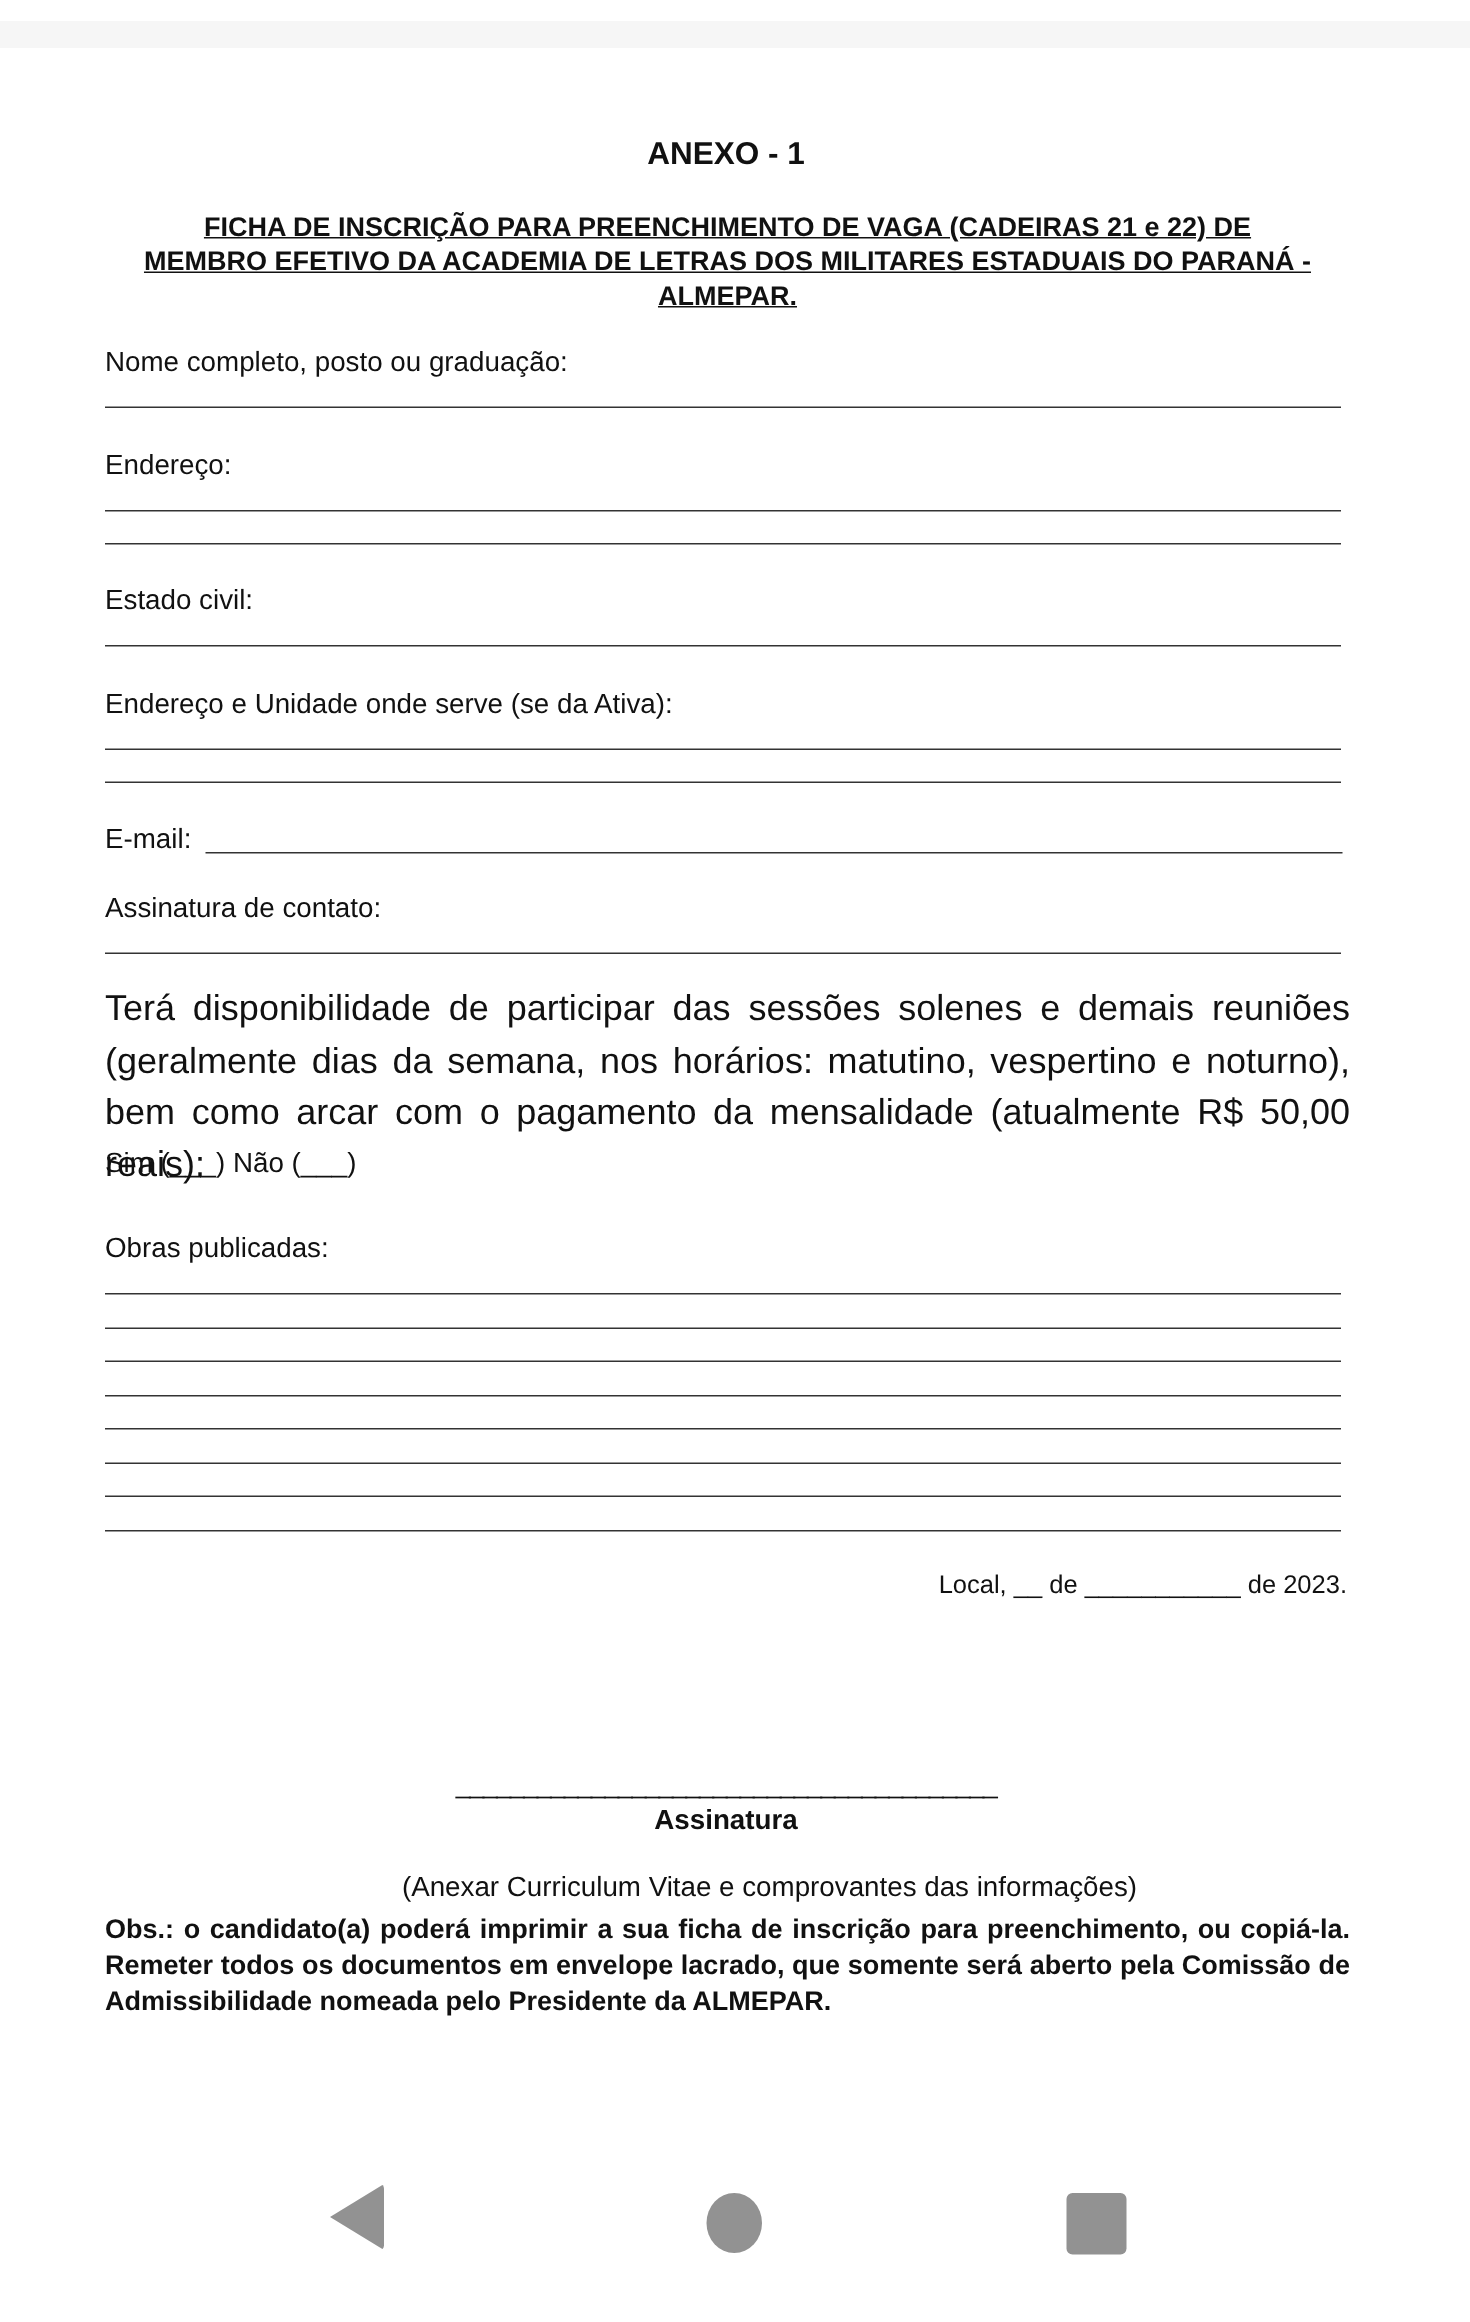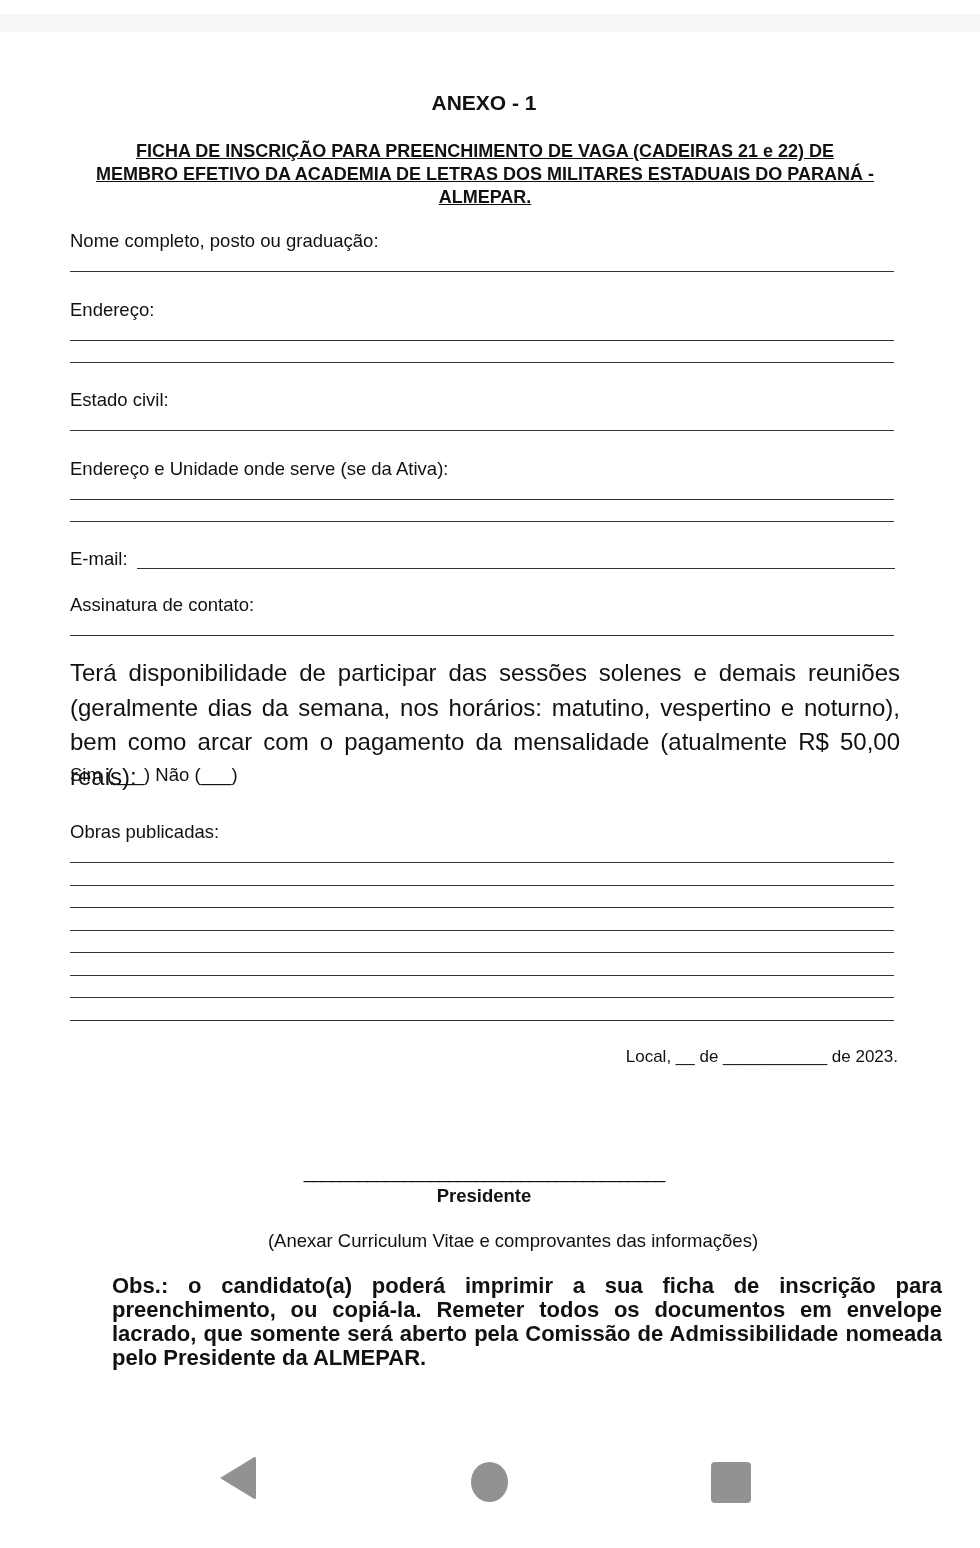--- a/index.html
+++ b/index.html
@@ -6,22 +6,22 @@
     body { width: 980px; height: 1548px; position: relative; overflow: hidden;
       font-family: "Liberation Sans", sans-serif; color: #111; }
     .topbar { position: absolute; left: 0; top: 14px; width: 980px; height: 18px; background: #f6f6f6; }
     .abs { position: absolute; }
     .title { left: 0; width: 968px; text-align: center; font-weight: bold; font-size: 21px; top: 91px; }
     .subtitle { left: 95px; width: 780px; text-align: center; font-weight: bold; font-size: 18px; line-height: 23px; top: 140px; text-decoration: underline; }
     .label { left: 70px; font-size: 18.5px; line-height: 22px; text-align: right; }
     .rule { position: absolute; left: 70px; width: 824px; height: 0; border-top: 1.6px solid #333; }
     .para { left: 70px; width: 830px; font-size: 24px; line-height: 34.5px; text-align: justify; }
     .right { font-size: 17px; }
-    .center { text-align: center; }
-    .obs { left: 70px; width: 830px; font-weight: bold; font-size: 22px; line-height: 24px; text-align: justify; top: 1274px; margin-left: 42px; }
+    .center { text-align: center; margin-top: 17px; }
+    .obs { left: 70px; width: 830px; font-weight: bold; font-size: 18px; line-height: 24px; text-align: justify; top: 1274px; }
     .navbar { position: absolute; left: 0; top: 1440px; width: 980px; height: 84px; }
     .nav-btn { position: absolute; cursor: pointer; }
     .nav-back { left: 220px; top: 16px; width: 0; height: 0;
       border-top: 22px solid transparent; border-bottom: 22px solid transparent; border-right: 36px solid #929292;
       border-radius: 3px; }
     .nav-home { left: 471px; top: 22px; width: 37px; height: 40px; border-radius: 50%; background: #929292; }
     .nav-recent { left: 711px; top: 22px; width: 40px; height: 41px; border-radius: 4px; background: #929292; }
   </style>
 </head>
 <body>
@@ -60,21 +60,21 @@
 <div class="rule" style="top:907px"></div>
 <div class="rule" style="top:930px"></div>
 <div class="rule" style="top:952px"></div>
 <div class="rule" style="top:975px"></div>
 <div class="rule" style="top:997px"></div>
 <div class="rule" style="top:1020px"></div>
 
 <div class="abs right" style="top:1047px; right:82px">Local, __ de ___________ de 2023.</div>
 
 <div class="abs center" style="top:1162px; left:0; width:968px; font-size:18px; letter-spacing:-1px">________________________________________</div>
-<div class="abs center" style="top:1185px; left:0; width:968px; font-size:18.5px; font-weight:bold">Presidente</div>
+<div class="abs center" style="top:1185px; left:0; width:968px; font-size:18.5px; font-weight:bold">Assinatura</div>
 
 <div class="abs center" style="top:1230px; left:0; width:1026px; font-size:18.5px">(Anexar Curriculum Vitae e comprovantes das informações)</div>
 
 <div class="abs obs">Obs.: o candidato(a) poderá imprimir a sua ficha de inscrição para preenchimento, ou copiá-la. Remeter todos os documentos em envelope lacrado, que somente será aberto pela Comissão de Admissibilidade nomeada pelo Presidente da ALMEPAR.</div>
 
 <div class="navbar">
   <div class="nav-btn nav-back"></div>
   <div class="nav-btn nav-home"></div>
   <div class="nav-btn nav-recent"></div>
 </div>

